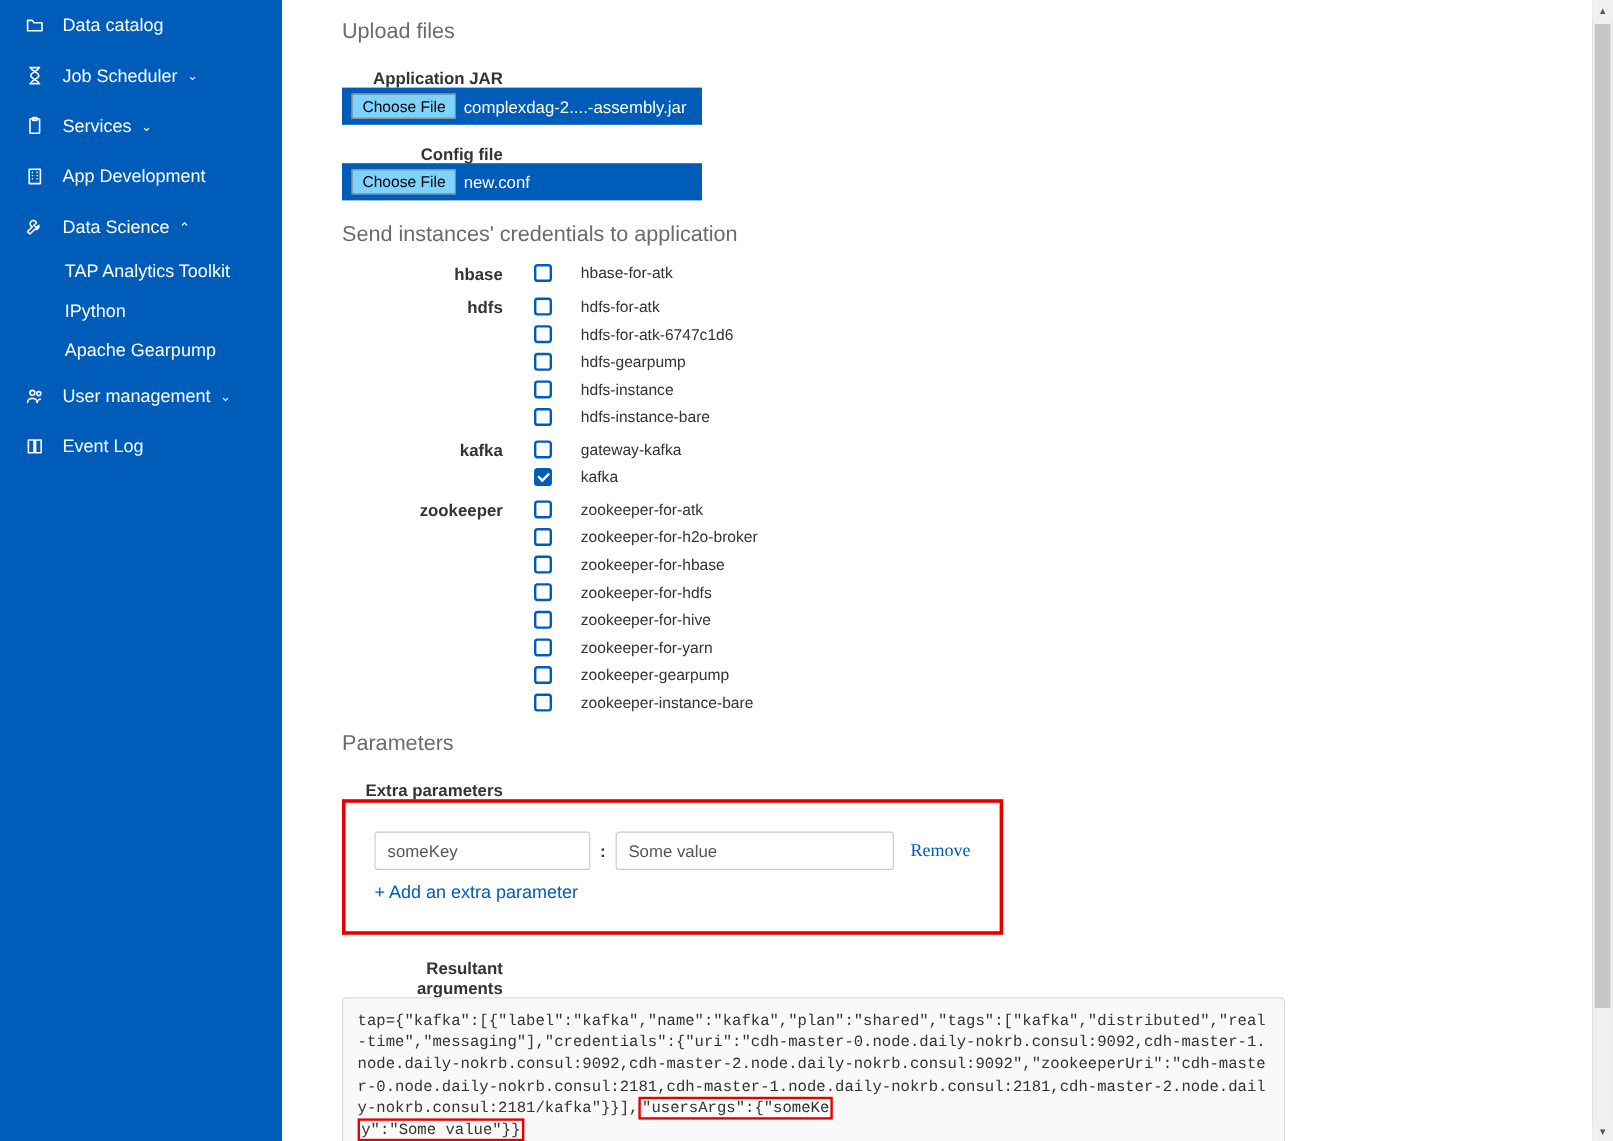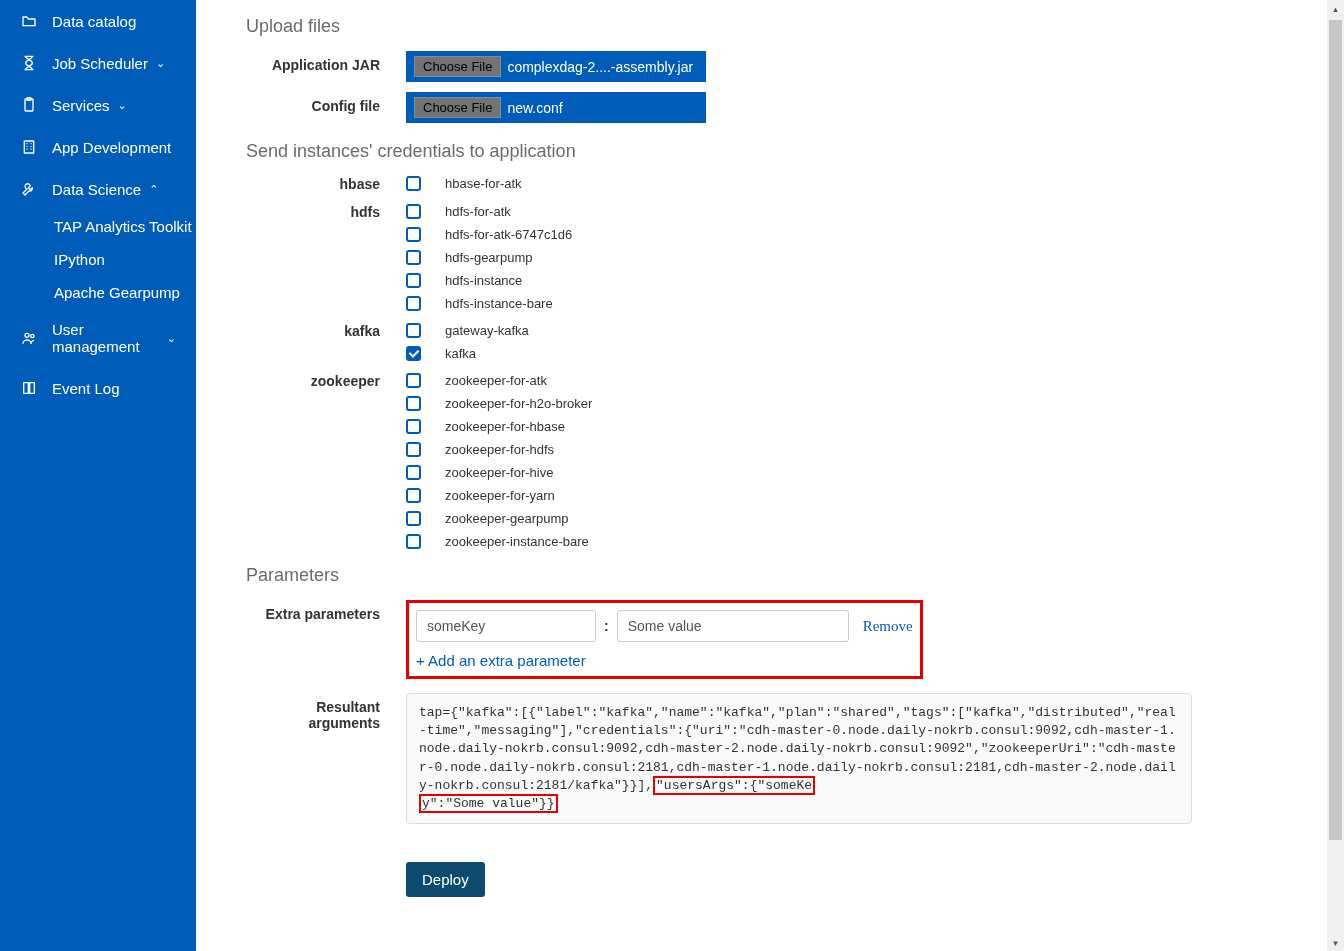--- a/index.html
+++ b/index.html
@@ -7,21 +7,21 @@
   font-family: "Helvetica Neue", Helvetica, Arial, sans-serif;
   font-size: 14px;
   color: #333;
   background: #fff;
   display: flex;
   height: 951px;
   width: 1344px;
   overflow: hidden;
 }
 .sidebar {
-  width: 196px;
+  width: 235px;
   background: #005cb9;
   color: #fff;
   flex-shrink: 0;
   padding-top: 0;
 }
 .sidebar-item {
   display: flex;
   align-items: center;
   padding: 12px 20px;
   cursor: pointer;
@@ -62,41 +62,42 @@
 .section-title {
   color: #6b6b6b;
   font-size: 18px;
   font-weight: 400;
   margin: 16px 0 14px 0;
 }
 .form-row {
   display: flex;
   align-items: flex-start;
   margin-bottom: 10px;
+  flex-direction: column;
 }
 .form-label {
   width: 160px;
   text-align: right;
   font-weight: 700;
   font-size: 14px;
   color: #333;
   padding-top: 6px;
   padding-right: 26px;
   flex-shrink: 0;
 }
 .file-picker {
   background: #005cb9;
   color: #fff;
   display: inline-flex;
   align-items: center;
   width: 300px;
   height: 31px;
 }
 .file-picker .choose-btn {
-  background: #737373;
+  background: #7dd3fc;
   color: #000;
   border: 1px solid #8a8a8a;
   font-size: 13px;
   padding: 2px 8px;
   margin: 4px 6px 4px 8px;
   cursor: pointer;
   font-family: Arial, sans-serif;
 }
 .file-picker .file-name {
   font-size: 14px;
@@ -140,21 +141,21 @@
   content: "";
   width: 4px;
   height: 7px;
   border: solid #fff;
   border-width: 0 2px 2px 0;
   transform: rotate(45deg);
   margin-top: -2px;
 }
 .params-box {
   border: 3px solid #e60000;
-  padding: 7px;
+  padding: 24px;
   display: inline-block;
 }
 .param-row {
   display: flex;
   align-items: center;
   gap: 8px;
 }
 .param-input {
   border: 1px solid #ccc;
   padding: 7px 10px;

